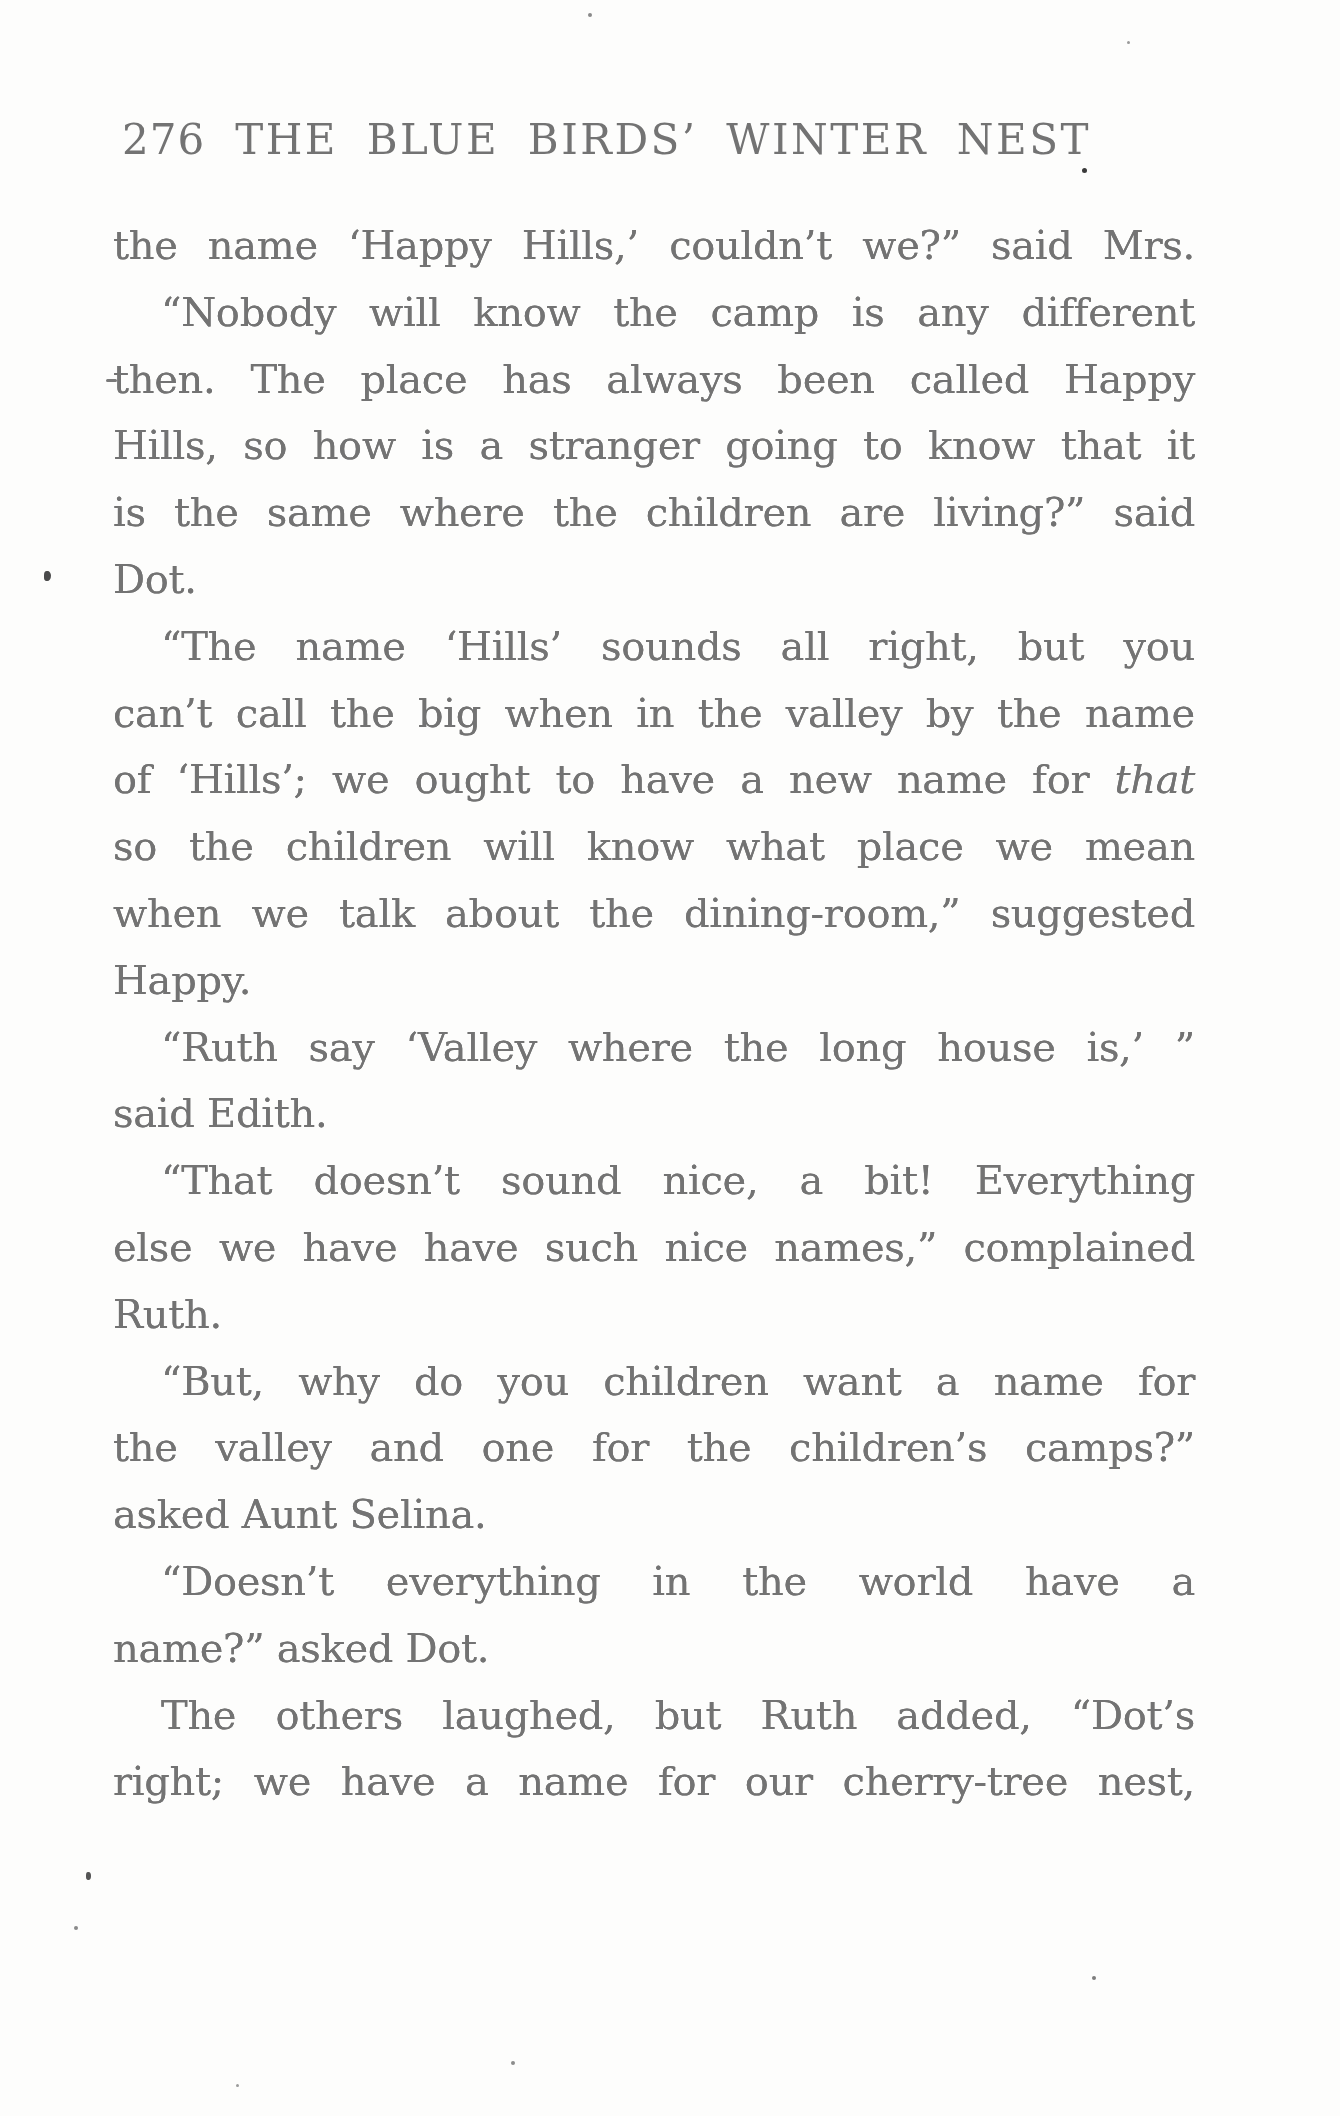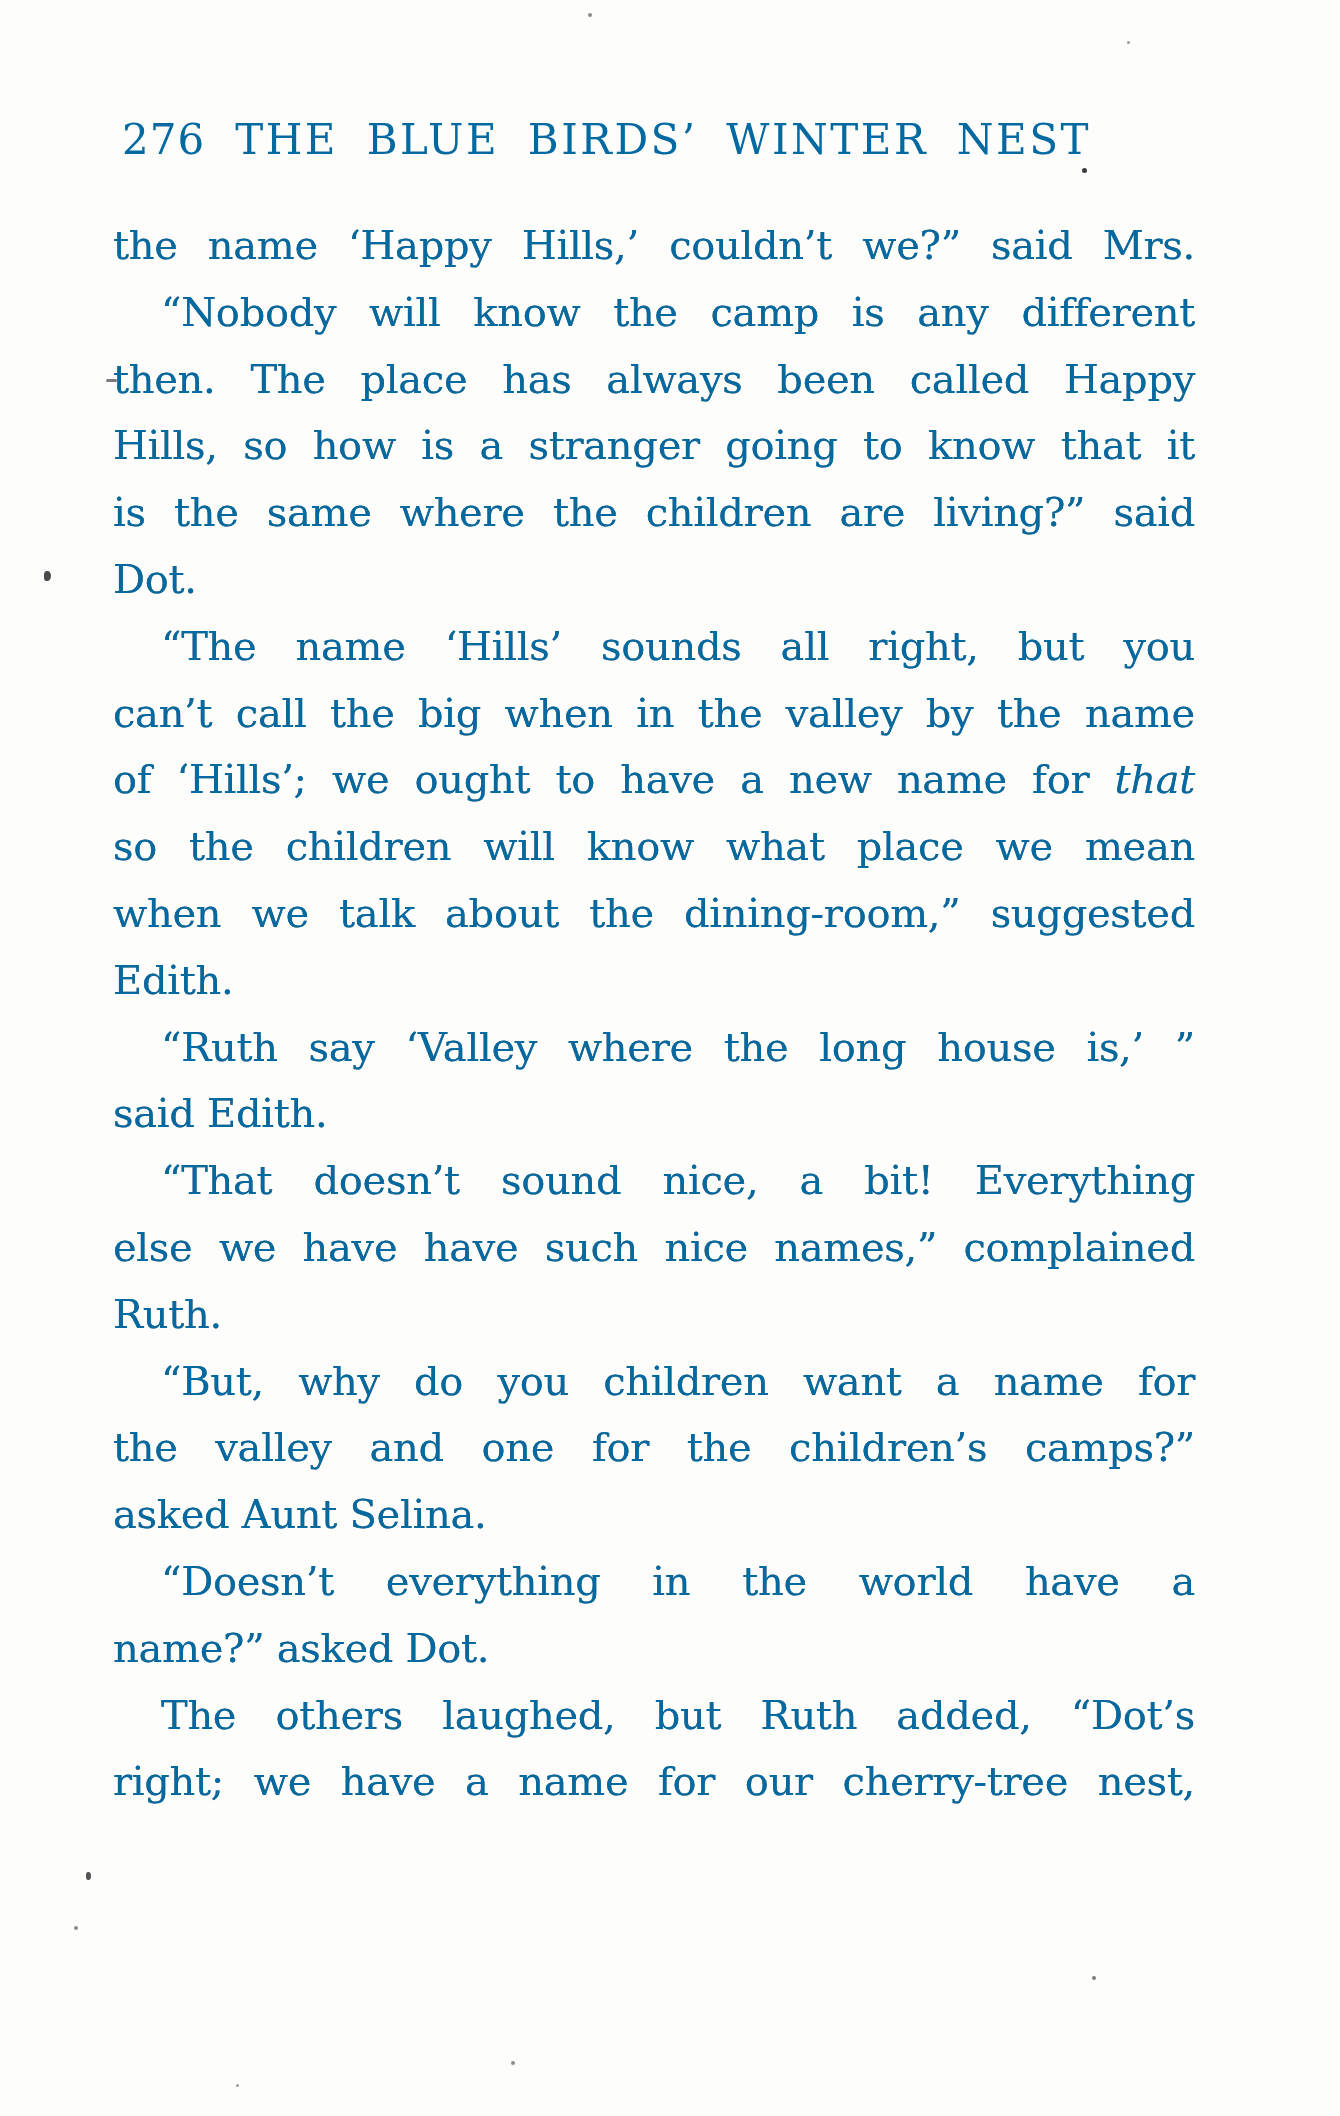--- a/index.html
+++ b/index.html
@@ -7,21 +7,21 @@
     padding: 0;
     background: #e8e8e8;
   }
   .page {
     position: relative;
     width: 1340px;
     height: 2116px;
     background: #fdfdfc;
     overflow: hidden;
     font-family: "DejaVu Serif", "Liberation Serif", serif;
-    color: #0369a1;
+    color: #737373;
   }
   
   .running-header {
     position: absolute;
     left: 122px;
     top: 112px;
     width: 969px;
     display: flex;
     align-items: baseline;
     font-size: 42px;
@@ -97,21 +97,21 @@
       <div class="line indent"><span>“Nobody will know the camp is any different</span></div>
       <div class="line"><span>then. The place has always been called Happy</span></div>
       <div class="line"><span>Hills, so how is a stranger going to know that it</span></div>
       <div class="line"><span>is the same where the children are living?” said</span></div>
       <div class="line para-end"><span>Dot.</span></div>
       <div class="line indent"><span>“The name ‘Hills’ sounds all right, but you</span></div>
       <div class="line"><span>can’t call the big when in the valley by the name</span></div>
       <div class="line"><span>of ‘Hills’; we ought to have a new name for </span><span class="italic">that</span></div>
       <div class="line"><span>so the children will know what place we mean</span></div>
       <div class="line"><span>when we talk about the dining-room,” suggested</span></div>
-      <div class="line para-end"><span>Edith.</span></div>
+      <div class="line para-end"><span>Happy.</span></div>
       <div class="line indent"><span>“Ruth say ‘Valley where the long house is,’ ”</span></div>
       <div class="line para-end"><span>said Edith.</span></div>
       <div class="line indent"><span>“That doesn’t sound nice, a bit! Everything</span></div>
       <div class="line"><span>else we have have such nice names,” complained</span></div>
       <div class="line para-end"><span>Ruth.</span></div>
       <div class="line indent"><span>“But, why do you children want a name for</span></div>
       <div class="line"><span>the valley and one for the children’s camps?”</span></div>
       <div class="line para-end"><span>asked Aunt Selina.</span></div>
       <div class="line indent"><span>“Doesn’t everything in the world have a</span></div>
       <div class="line para-end"><span>name?” asked Dot.</span></div>

